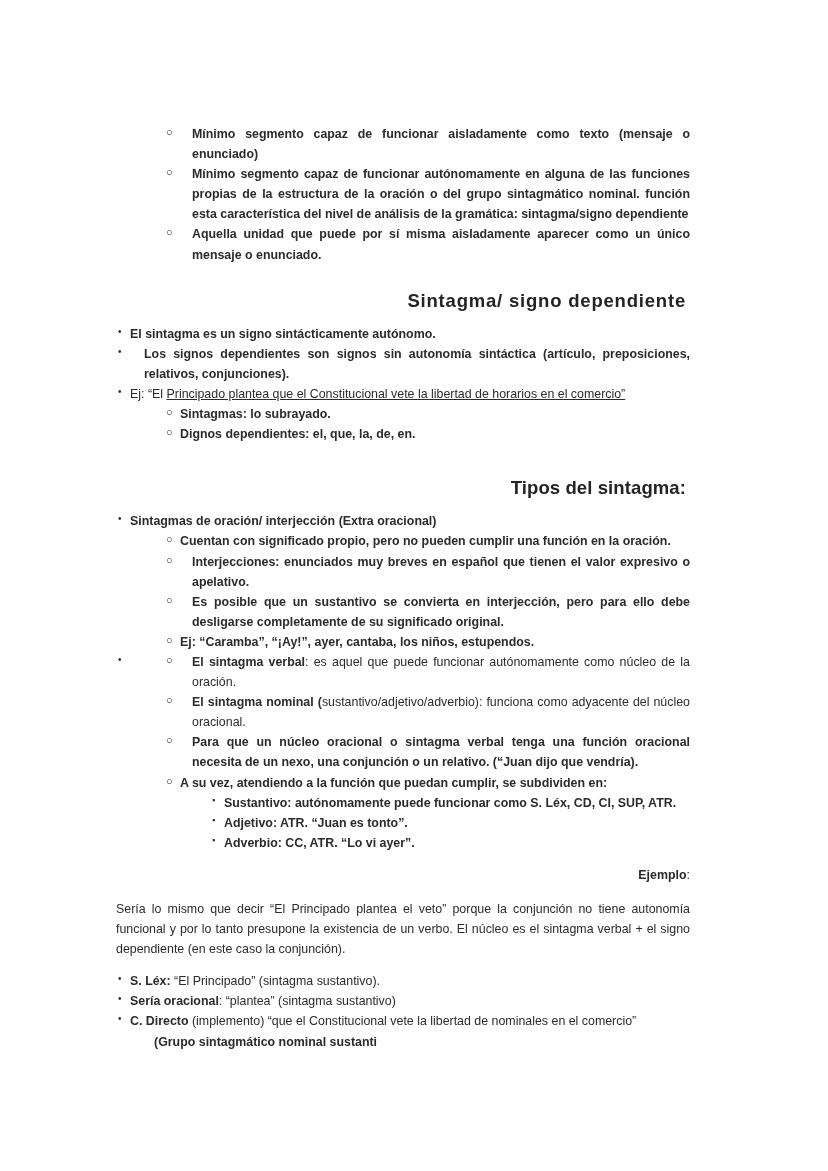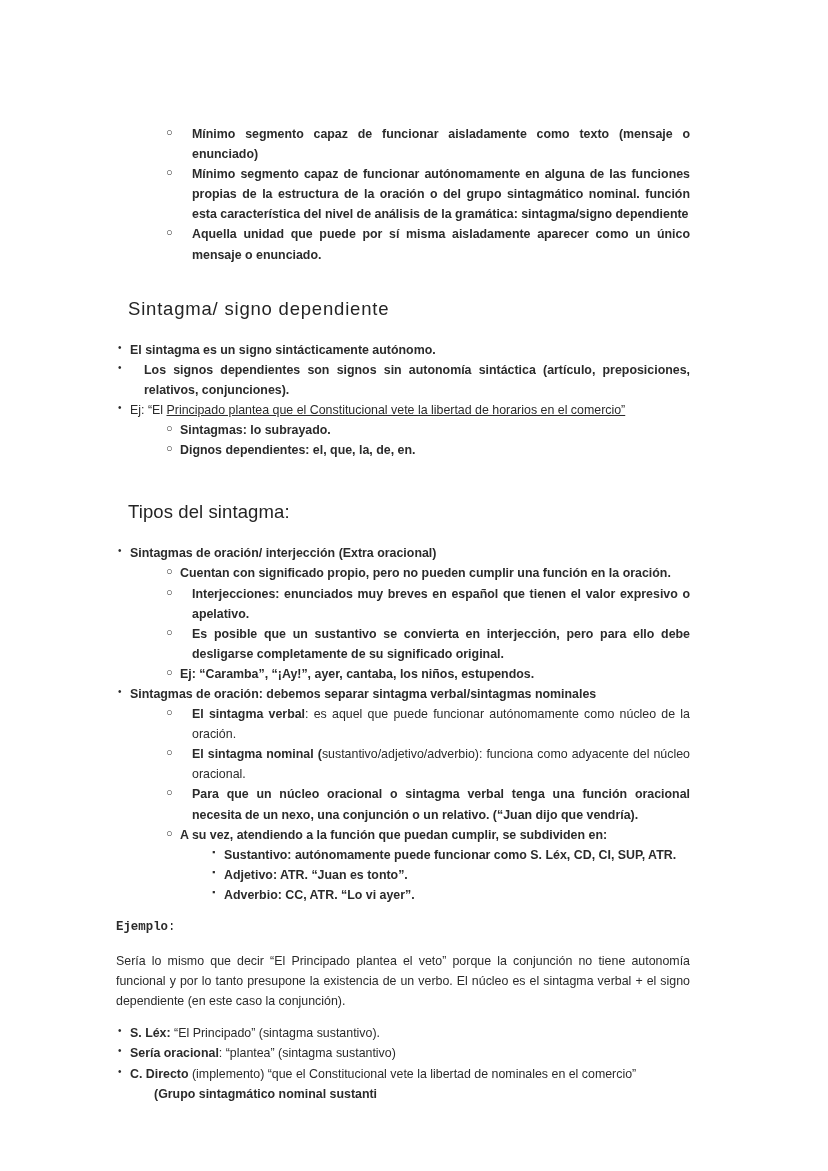--- a/index.html
+++ b/index.html
@@ -72,26 +72,26 @@
   .li .txt {
     display: block;
     font-weight: bold;
   }
   .lvl1 .txt { text-indent: 0; }
 
   .nowrap-last { text-align: left; }
 
   
   .heading {
-    text-align: left;
+    text-align: right;
     font-size: 18.5px;
-    font-weight: normal;
+    font-weight: bold;
     letter-spacing: 0.8px;
     line-height: 1.3;
-    margin: 12px;
+    margin: 4px;
     color: #242424;
   }
   .heading.h2 { letter-spacing: 0.1px; }
 
   b, .b { font-weight: bold; }
   .u { text-decoration: underline; text-align: right; }
 
   .spacer-xs { height: 7px; }
   .spacer-s  { height: 12px; }
   .spacer-m  { height: 20px; }
@@ -201,21 +201,20 @@
         <span class="txt">Es posible que un sustantivo se convierta en interjección, pero para ello debe desligarse completamente de su significado original.</span>
       </p>
 
       <p class="li lvl2">
         <span class="marker">○</span>
         <span class="txt">Ej: “Caramba”, “¡Ay!”, ayer, cantaba, los niños, estupendos.</span>
       </p>
 
       <p class="li lvl1">
         <span class="marker">•</span>
-        <span class="b">Sintagmas de oración: debemos separar sintagma verbal/sintagmas nominales</span>
       </p>
 
       <p class="li lvl2 word-hang">
         <span class="marker">○</span>
         <span class="b">El sintagma verbal</span><span>: es aquel que puede funcionar autónomamente como núcleo de la oración.</span>
       </p>
 
       <p class="li lvl2 word-hang">
         <span class="marker">○</span>
         <span class="b">El sintagma nominal (</span><span>sustantivo/adjetivo/adverbio): funciona como adyacente del núcleo oracional.</span>
@@ -245,21 +244,21 @@
         <span class="marker">▪</span>
         <span class="txt">Adverbio: CC, ATR. “Lo vi ayer”.</span>
       </p>
 
     </div>
 
     <div class="spacer-s"></div>
 
     <div>
 
-      <p class="block" style="text-align:left;font-family:Liberation Mono, monospace;">
+      <p class="block" style="text-align:right;">
         <span class="b">Ejemplo</span><span>:</span>
       </p>
 
       <div class="spacer-xs"></div>
 
 
       <div class="spacer-xs"></div>
 
       <p class="block para">Sería lo mismo que decir “El Principado plantea el veto” porque la conjunción no tiene autonomía funcional y por lo tanto presupone la existencia de un verbo. El núcleo es el sintagma verbal + el signo dependiente (en este caso la conjunción).</p>
 

